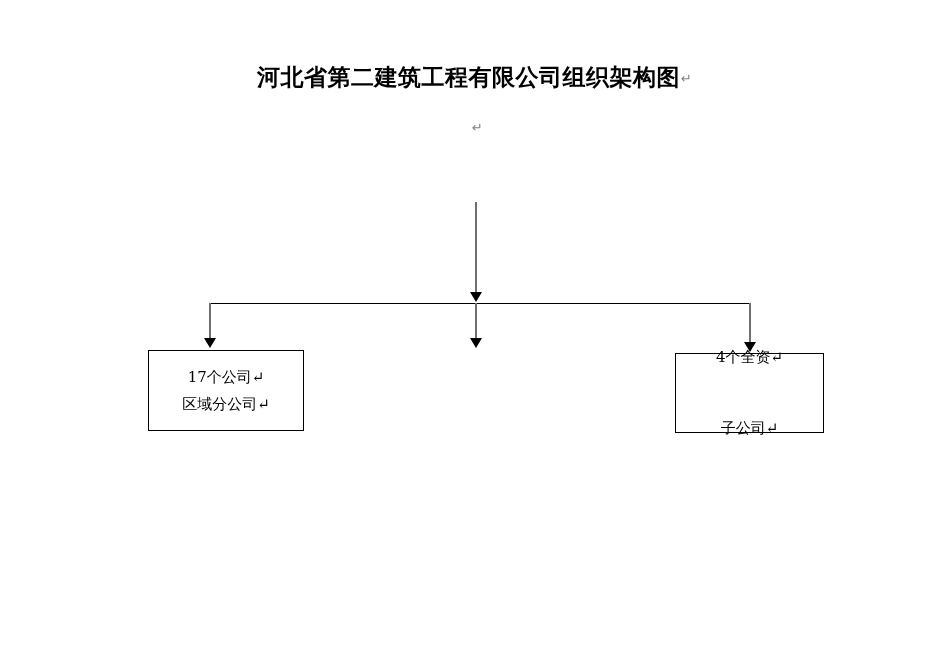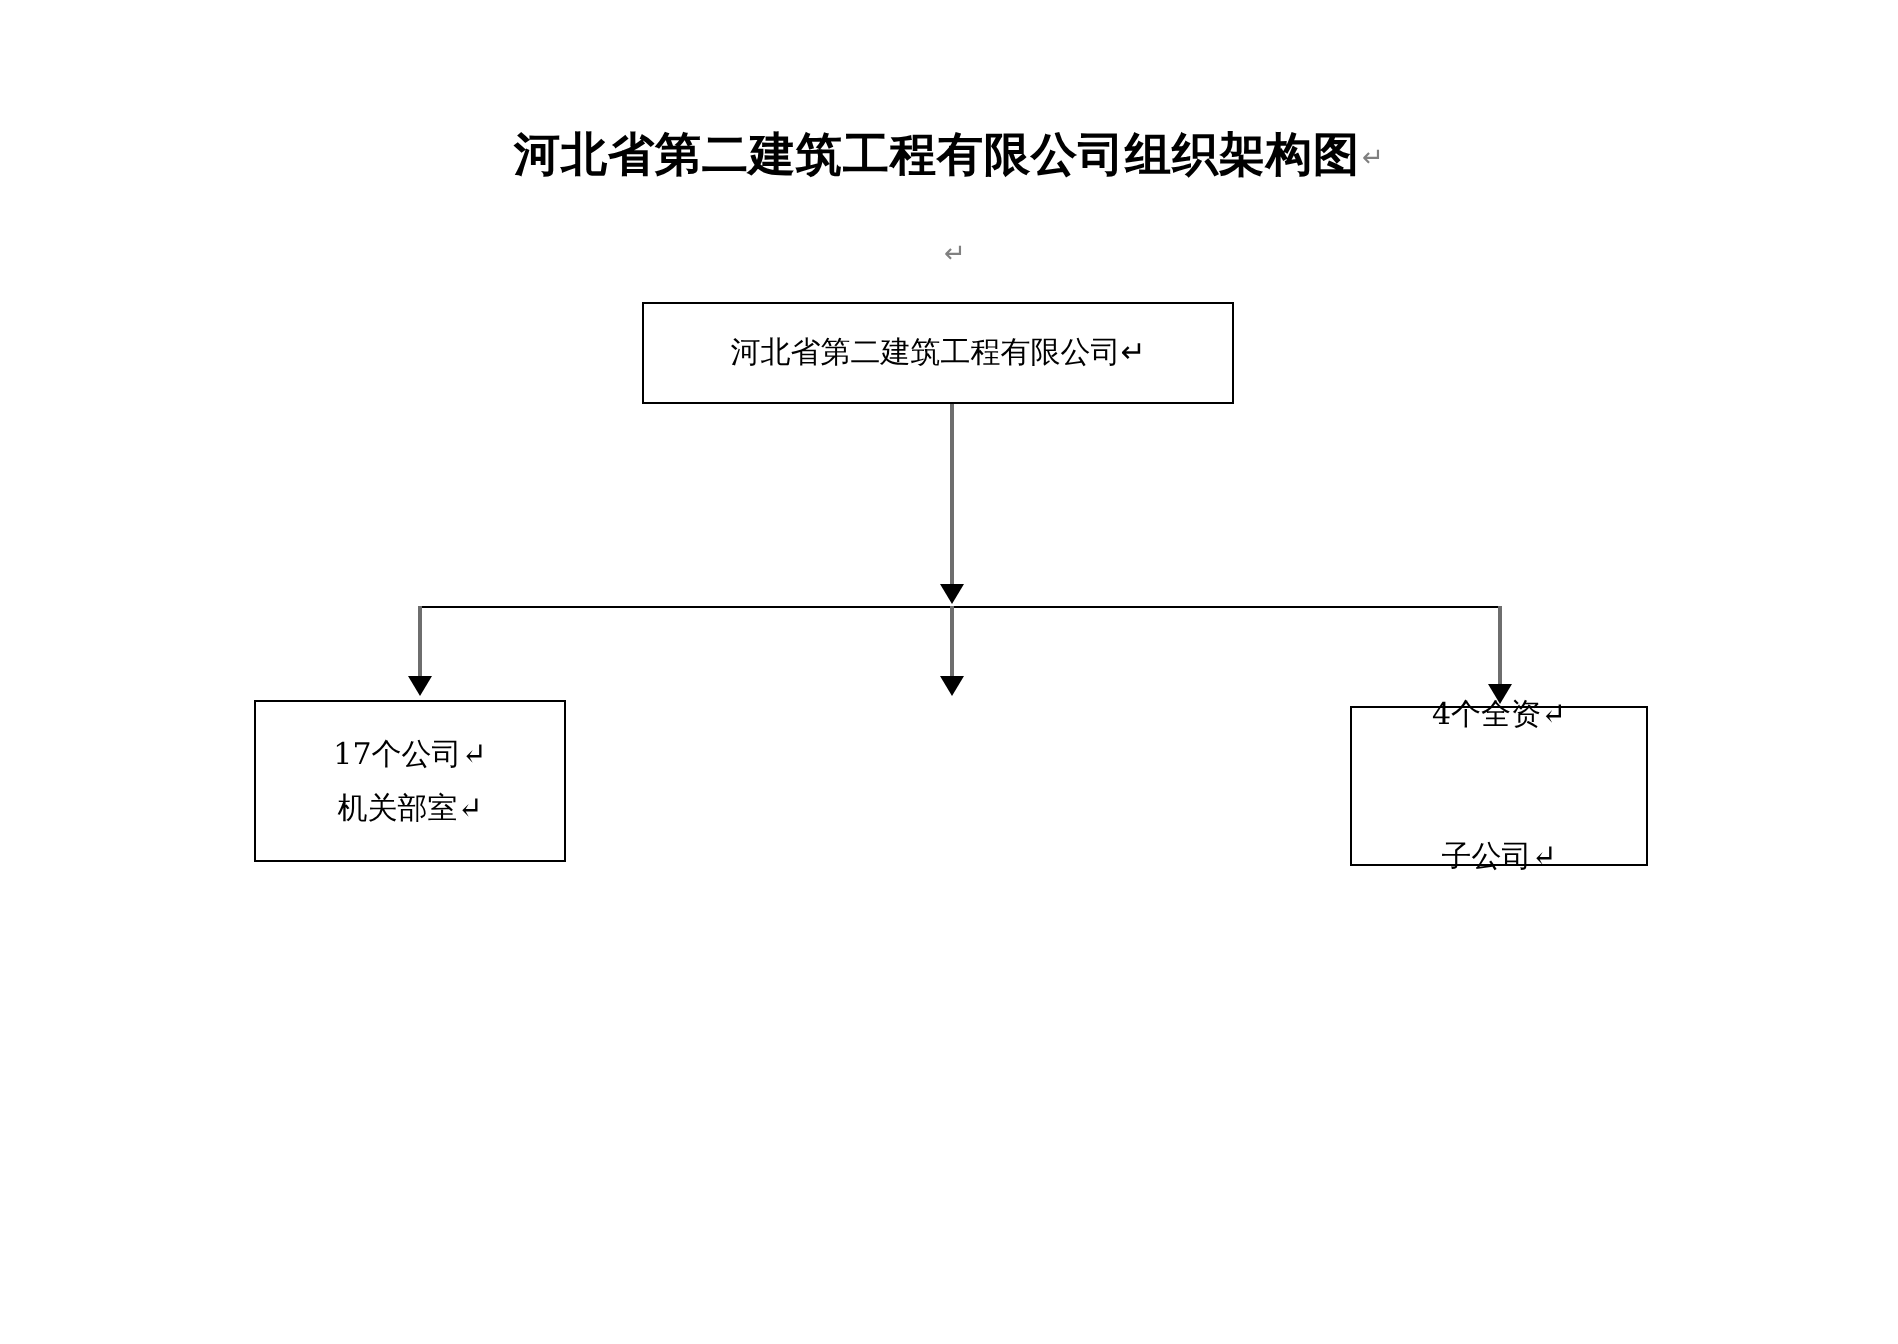--- a/index.html
+++ b/index.html
@@ -81,21 +81,21 @@
   }
 
   
   .leaf {
     font-family: "DejaVu Serif", "Liberation Serif", serif;
     font-size: 15px;
   }
   .leaf .line { margin: 6px 0; }
 
   #node-departments {
-    left: 127px;
+    left: 148px;
     top: 350px;
     width: 156px;
     height: 81px;
   }
   #node-branches {
     left: 408px;
     top: 350px;
     width: 135px;
     height: 142px;
   }
@@ -150,41 +150,38 @@
 <body>
 
 <div id="canvas">
 
   <div class="doc-title">
     <span>河北省第二建筑工程有限公司组织架构图</span><span class="pilcrow">↵</span>
   </div>
 
   <div class="stray-mark">↵</div>
 
-  <div class="node-box" id="node-root">
-    <div class="line">河北省第二建筑工程有限公司↵</div>
-  </div>
 
   <div class="v-line" id="conn-root-stem"></div>
   <div class="arrow-head" id="conn-root-arrow"></div>
 
   <div class="h-bar" id="conn-hbar"></div>
 
   <div class="v-line" id="conn-left-stem"></div>
   <div class="arrow-head" id="conn-left-arrow"></div>
 
   <div class="v-line" id="conn-mid-stem"></div>
   <div class="arrow-head" id="conn-mid-arrow"></div>
 
   <div class="v-line" id="conn-right-stem"></div>
   <div class="arrow-head" id="conn-right-arrow"></div>
 
   <div class="node-box leaf" id="node-departments">
     <div class="line">17个公司↵</div>
-    <div class="line">机关部室↵</div>
+    <div class="line">区域分公司↵</div>
   </div>
 
 
   <div class="node-box leaf" id="node-subsidiaries">
     <div class="line">4个全资↵</div>
     <div class="line">子公司↵</div>
   </div>
 
 </div>
 

